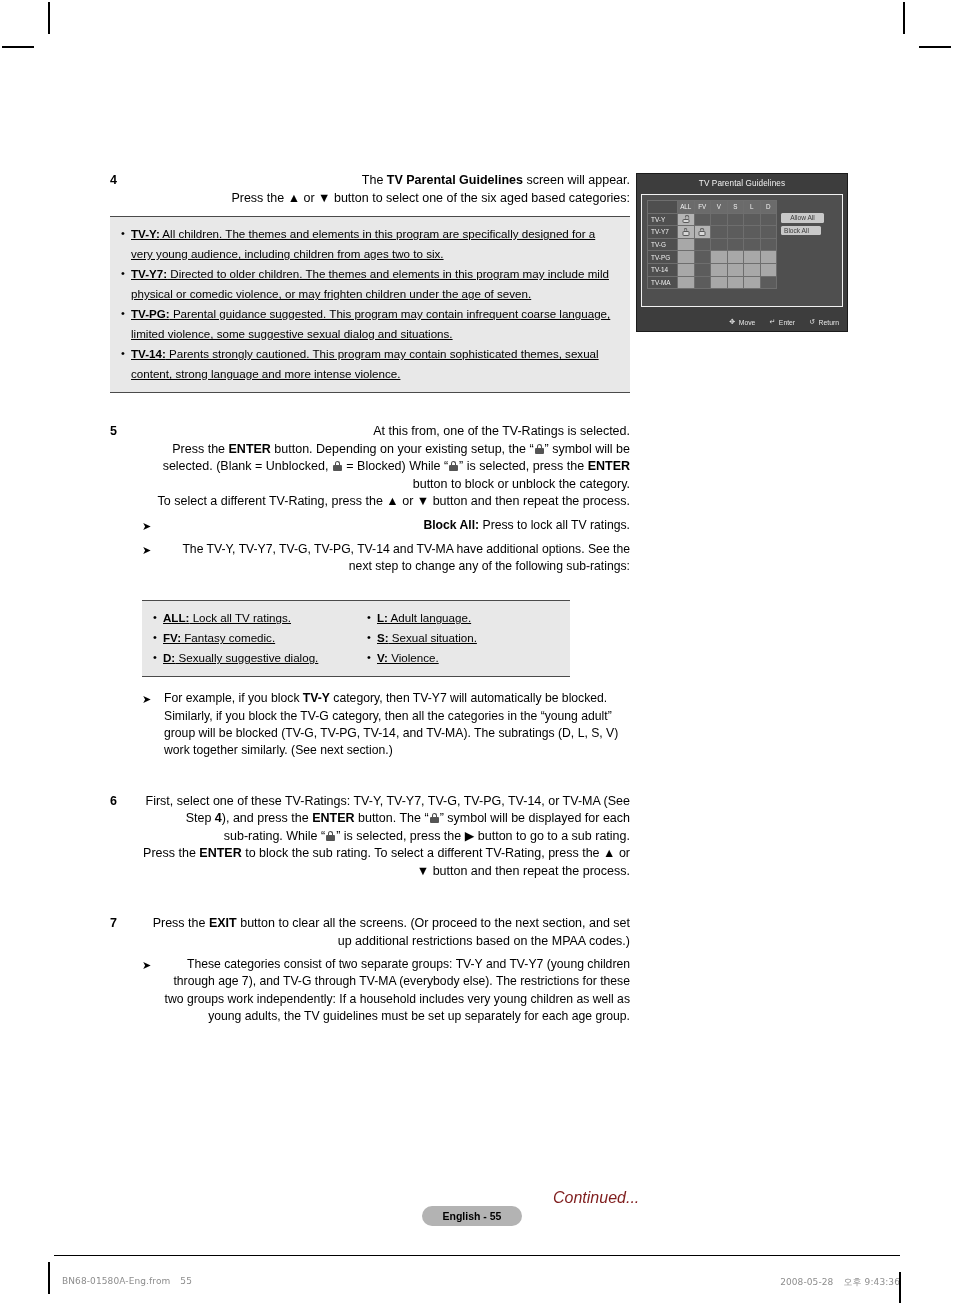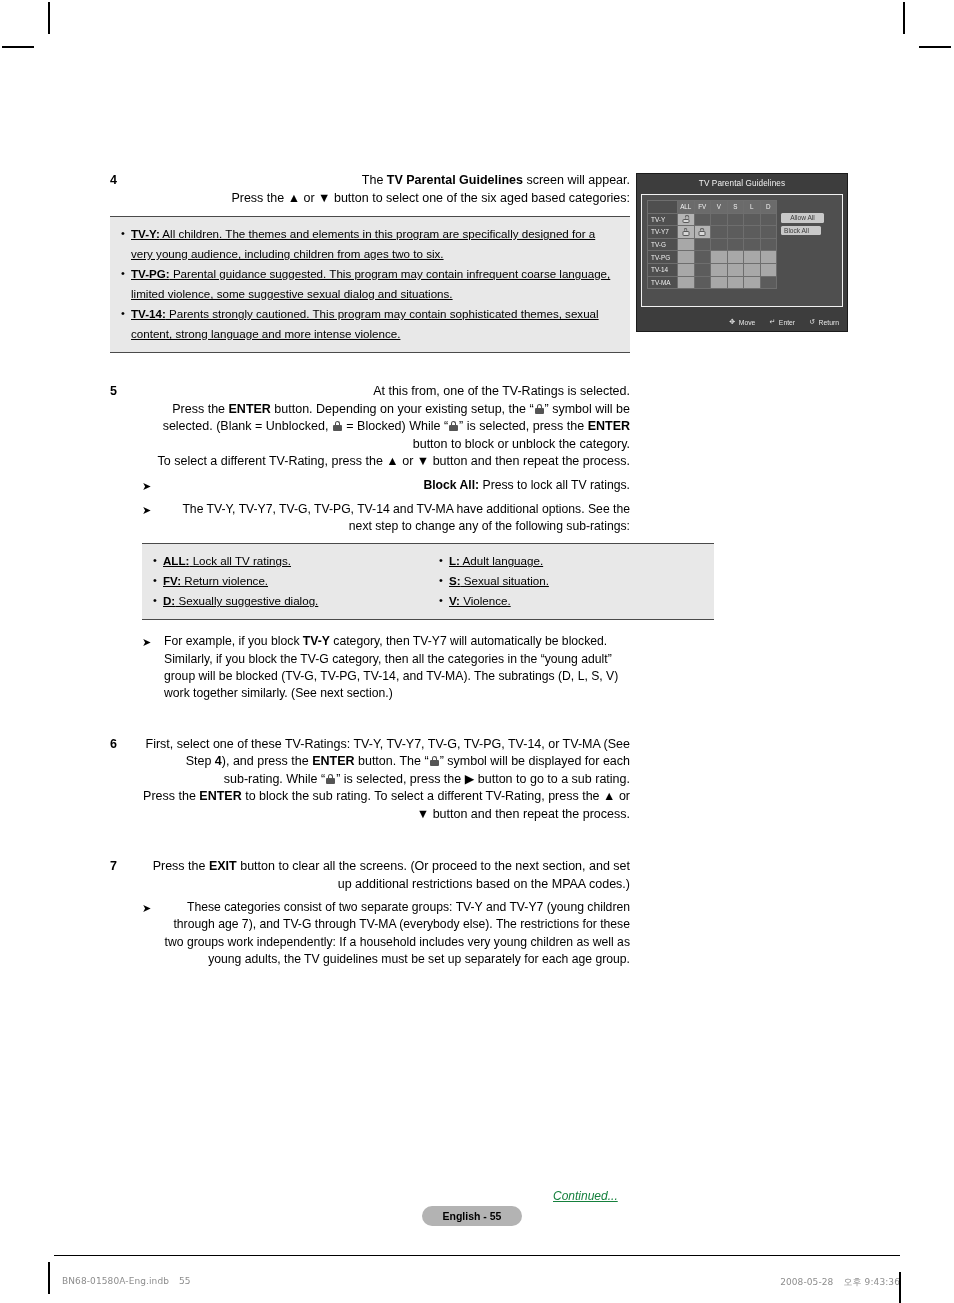--- a/index.html
+++ b/index.html
@@ -262,24 +262,23 @@
     border-radius: 10px;
     color: #000;
     font-size: 10.5px;
     font-weight: bold;
     line-height: 20px;
     text-align: center;
   }
   .continued {
     position: absolute;
     left: 553px; top: 1189px;
-    font-size: 12px;
+    font-size: 16px;
     font-style: italic;
-    text-decoration: underline;
-    color: #15803d;
+    color: #7f1d1d;
   }
 
   .footrule {
     position: absolute;
     left: 54px; top: 1255px;
     width: 846px; height: 1px;
     background: #000;
   }
   .foot-left {
     position: absolute;
@@ -326,20 +325,21 @@
         <p>
           <span>The </span><b>TV Parental Guidelines</b><span> screen will appear.</span>
         </p>
         <p>Press the ▲ or ▼ button to select one of the six aged based categories:</p>
       </div>
     </div>
 
     <div class="graybox" style="margin-top:9px;">
       <ul>
         <li><b>TV-Y:</b><span> All children. The themes and elements in this program are specifically designed for a very young audience, including children from ages two to six.</span></li>
+        <li><b>TV-Y7:</b><span> Directed to older children. The themes and elements in this program may include mild physical or comedic violence, or may frighten children under the age of seven.</span></li>
         <li><b>TV-PG:</b><span> Parental guidance suggested. This program may contain infrequent coarse language, limited violence, some suggestive sexual dialog and situations.</span></li>
         <li><b>TV-14:</b><span> Parents strongly cautioned. This program may contain sophisticated themes, sexual content, strong language and more intense violence.</span></li>
       </ul>
     </div>
 
     <div class="step" style="margin-top:30px;">
       <div class="step-num">5</div>
       <div class="step-body">
         <p>At this from, one of the TV-Ratings is selected.</p>
         <p>
@@ -356,24 +356,24 @@
 
         <div class="note" style="margin-top:6px;">
           <div class="arrow">➤</div>
           <div class="note-text">
             <p>The TV-Y, TV-Y7, TV-G, TV-PG, TV-14 and TV-MA have additional options. See the next step to change any of the following sub-ratings:</p>
           </div>
         </div>
       </div>
     </div>
 
-    <div class="graybox two-col" style="margin-top:8px; margin-left:32px; width:572px;">
+    <div class="graybox two-col" style="margin-top:25px; margin-left:32px; width:428px;">
       <ul class="left">
         <li><b>ALL:</b><span> Lock all TV ratings.</span></li>
-        <li><b>FV:</b><span> Return violence.</span></li>
+        <li><b>FV:</b><span> Fantasy comedic.</span></li>
         <li><b>D:</b><span> Sexually suggestive dialog.</span></li>
       </ul>
       <ul class="right">
         <li><b>L:</b><span> Adult language.</span></li>
         <li><b>S:</b><span> Sexual situation.</span></li>
         <li><b>V:</b><span> Violence.</span></li>
       </ul>
     </div>
 
     <div class="note" style="margin-top:13px; margin-left:32px;">
@@ -530,20 +530,20 @@
         <span>Return</span>
       </div>
     </div>
   </div>
 
   <div class="continued">Continued...</div>
   <div class="page-badge">English - 55</div>
 
   <div class="footrule"></div>
   <div class="foot-left">
-    <span>BN68-01580A-Eng.indb</span><span class="sp"></span><span>55</span>
+    <span>BN68-01580A-Eng.from</span><span class="sp"></span><span>55</span>
   </div>
   <div class="foot-right">
     <span>2008-05-28</span><span class="sp"></span><span>오후 9:43:36</span>
   </div>
   <div class="foot-tick"></div>
 
 </div>
 
 </body></html>

